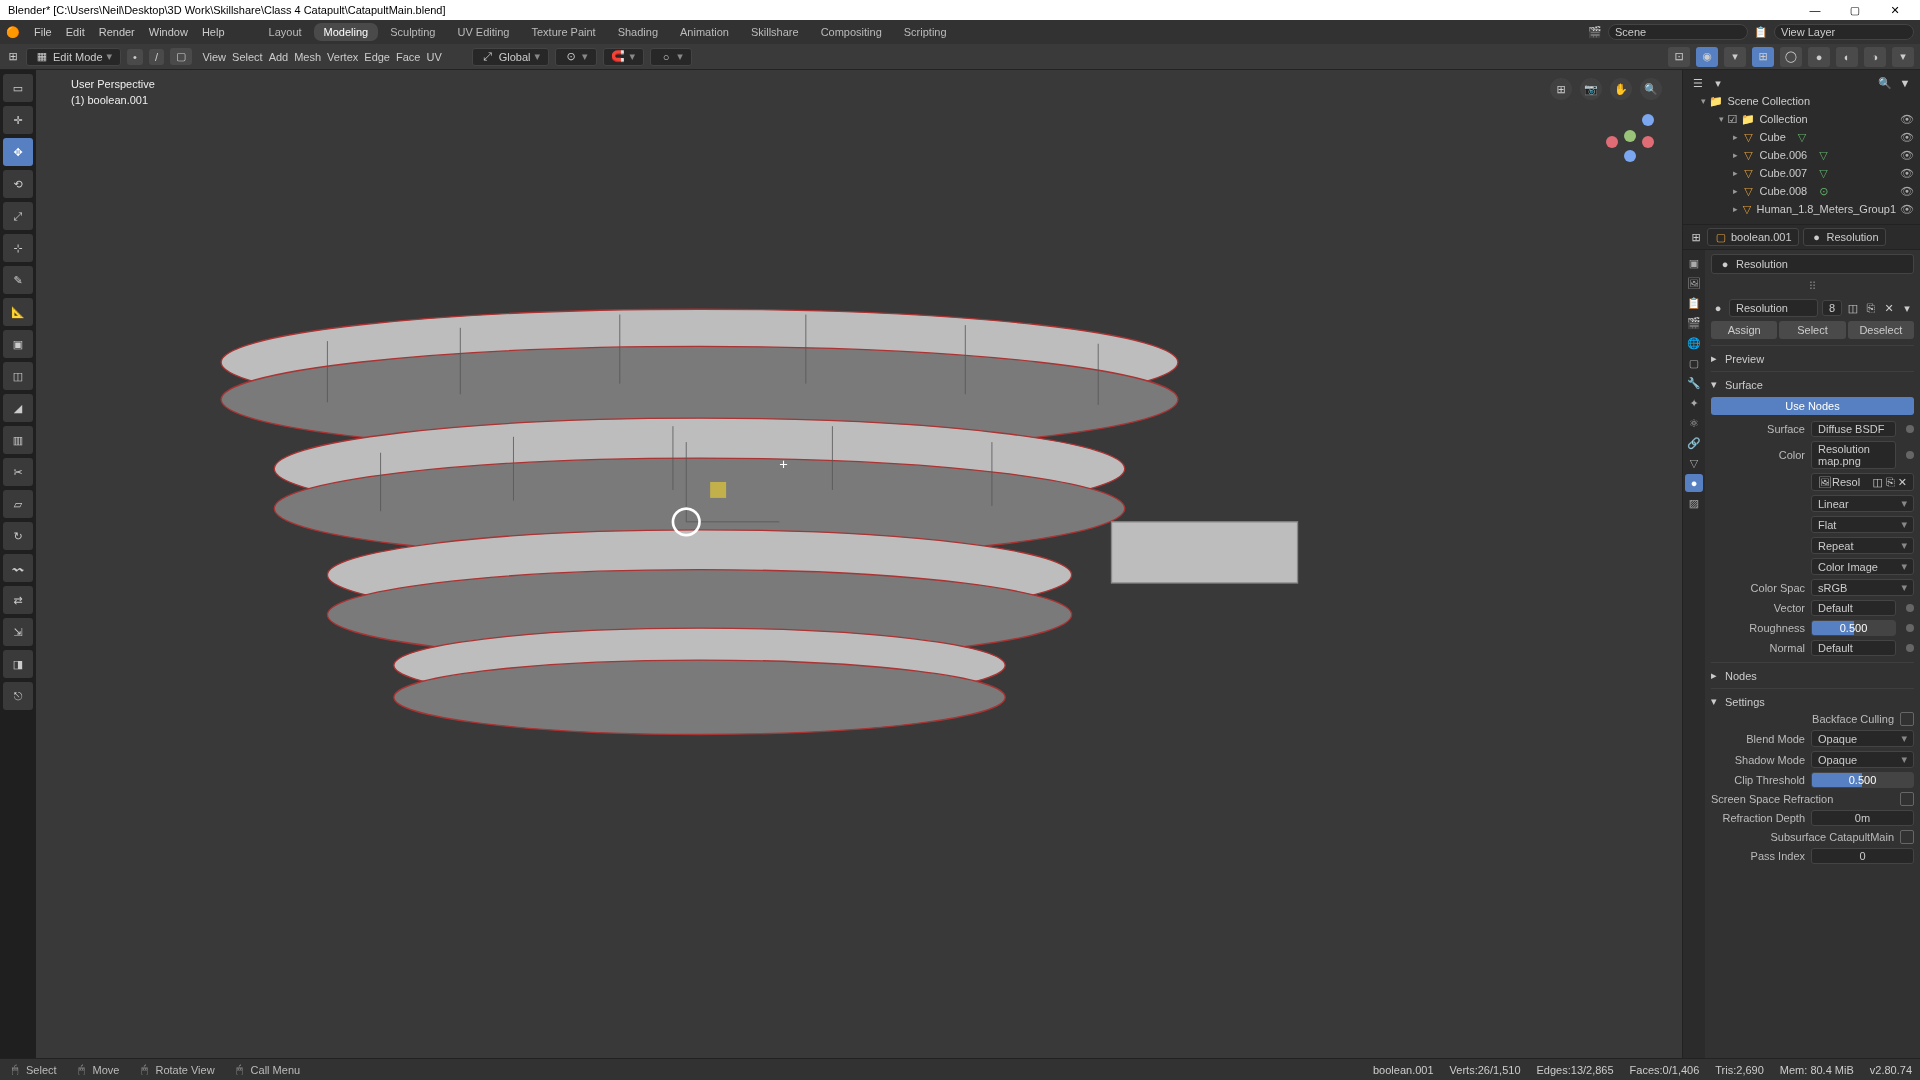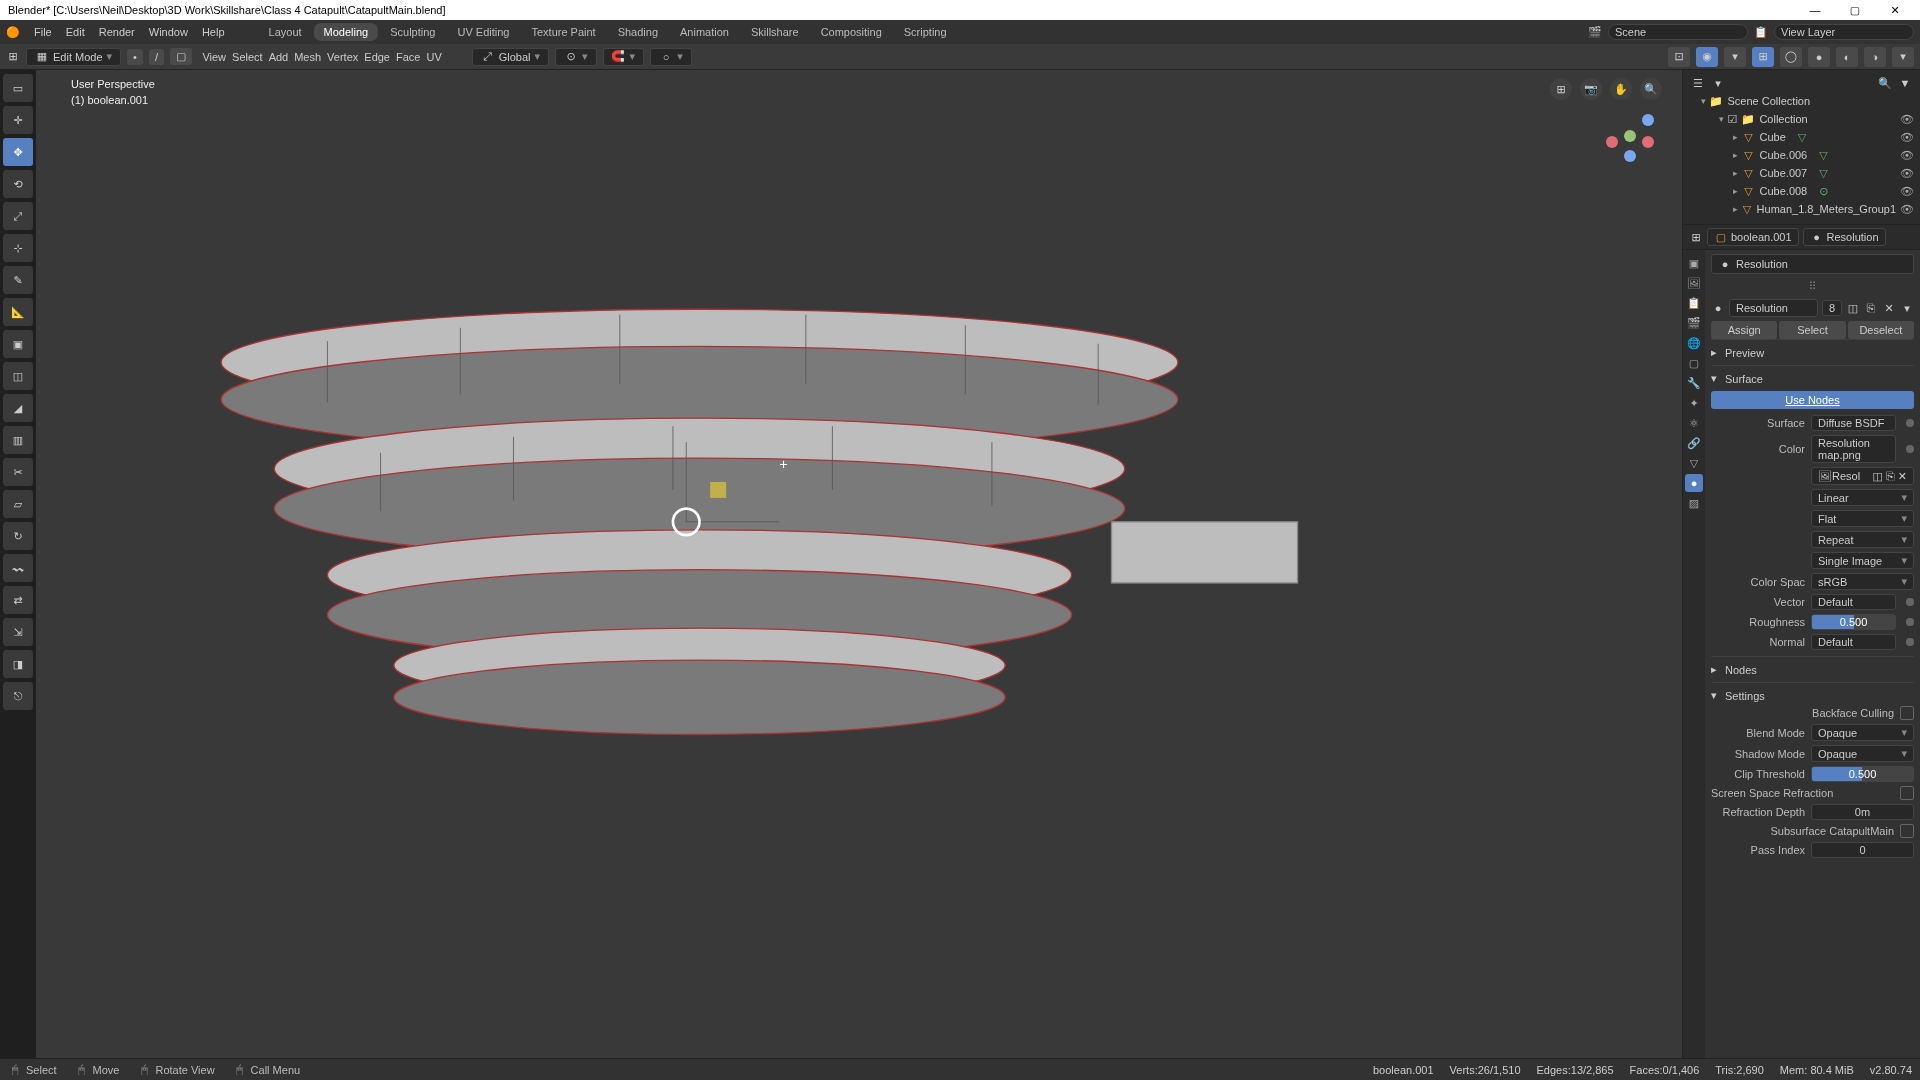--- a/index.html
+++ b/index.html
@@ -43,36 +43,36 @@
 .pathrow .pill{background:#272727;border:1px solid #444;border-radius:3px;padding:1px 6px;}
 .pathrow .pill.obj{display:flex;align-items:center;gap:3px;}
 .propbody{flex:1; display:flex;}
 .proptabcol{width:22px;background:#2b2b2b;display:flex;flex-direction:column;gap:2px;padding:4px 2px;align-items:center;}
 .proptabcol .pt{width:18px;height:18px;border-radius:3px;display:flex;align-items:center;justify-content:center;color:#aaa;}
 .proptabcol .pt.active{background:#5680c2;color:#fff;}
 .propcontent{flex:1;padding:4px 6px 10px 6px;overflow-y:auto;}
 .propcontent .namebox{background:#272727;border:1px solid #444;border-radius:3px;padding:2px 6px;margin-bottom:6px;display:flex;align-items:center;gap:4px;}
 .slotrow{display:flex;align-items:center;gap:4px;margin-bottom:4px;}
 .slotrow .slot{flex:1;background:#272727;border:1px solid #444;border-radius:3px;padding:2px 6px;}
-.asd{display:flex;gap:2px;margin-bottom:0;}
+.asd{display:flex;gap:2px;margin-bottom:6px;}
 .asd .b{flex:1;background:#4a4a4a;border-radius:3px;text-align:center;padding:3px 0;}
 .section{border-top:1px solid #3f3f3f;padding:4px 0;}
 .section .shead{display:flex;align-items:center;gap:4px;cursor:pointer;padding:2px 0;}
 .section .shead .tri{width:10px;display:inline-block;}
 .proprow{display:flex;align-items:center;padding:2px 0;gap:6px;}
 .proprow .lbl{flex:0 0 94px;text-align:right;color:#bbb;}
 .proprow .val{flex:1;background:#272727;border:1px solid #444;border-radius:3px;padding:1px 6px;display:flex;align-items:center;justify-content:space-between;}
 .proprow .val.num{background:linear-gradient(to right,#5680c2 50%,#444 50%);justify-content:center;color:#fff;}
 .proprow .dot{width:8px;height:8px;border-radius:4px;background:#666;margin-left:4px;}
 .chk{width:14px;height:14px;border:1px solid #666;border-radius:2px;display:inline-block;margin-left:auto;}
 .statusbar{position:absolute;bottom:0;left:0;right:0;height:22px;background:#323232;border-top:1px solid #222;display:flex;align-items:center;padding:0 8px;gap:18px;}
 .statusbar .sb{display:flex;align-items:center;gap:4px;color:#bbb;}
 .statusbar .right{margin-left:auto;display:flex;gap:16px;}
 .micon{width:14px;height:14px;display:inline-flex;align-items:center;justify-content:center;}
-.usenodes{background:#5680c2;color:#fff;text-align:center;border-radius:3px;padding:3px 16px;margin:4px 0;text-decoration:underline;}
+.usenodes{background:#5680c2;color:#fff;text-align:center;border-radius:3px;padding:3px 16px;margin:4px 0;}
 .tritoggle{color:#999;font-size:9px;}
 .dd{color:#888;}
 svg.ellipse-stack ellipse { fill: #bdbdbd; stroke: #aa3333; stroke-width:1;}
 svg.ellipse-stack .dark { fill: #7a7a7a; }
 svg.ellipse-stack line { stroke:#555; stroke-width:0.6;}
 </style>
 </head>
 <body>
 
 <div class="titlebar">
@@ -414,21 +414,21 @@
           <div class="proprow">
               <span class="lbl"></span>
               <div class="val">
                 <span>Repeat</span>
                 <span class="dd">▾</span>
               </div>
             </div>
           <div class="proprow">
               <span class="lbl"></span>
               <div class="val">
-                <span>Single Image</span>
+                <span>Color Image</span>
                 <span class="dd">▾</span>
               </div>
             </div>
           <div class="proprow">
               <span class="lbl">Color Spac</span>
               <div class="val">
                 <span>sRGB</span>
                 <span class="dd">▾</span>
               </div>
             </div>

